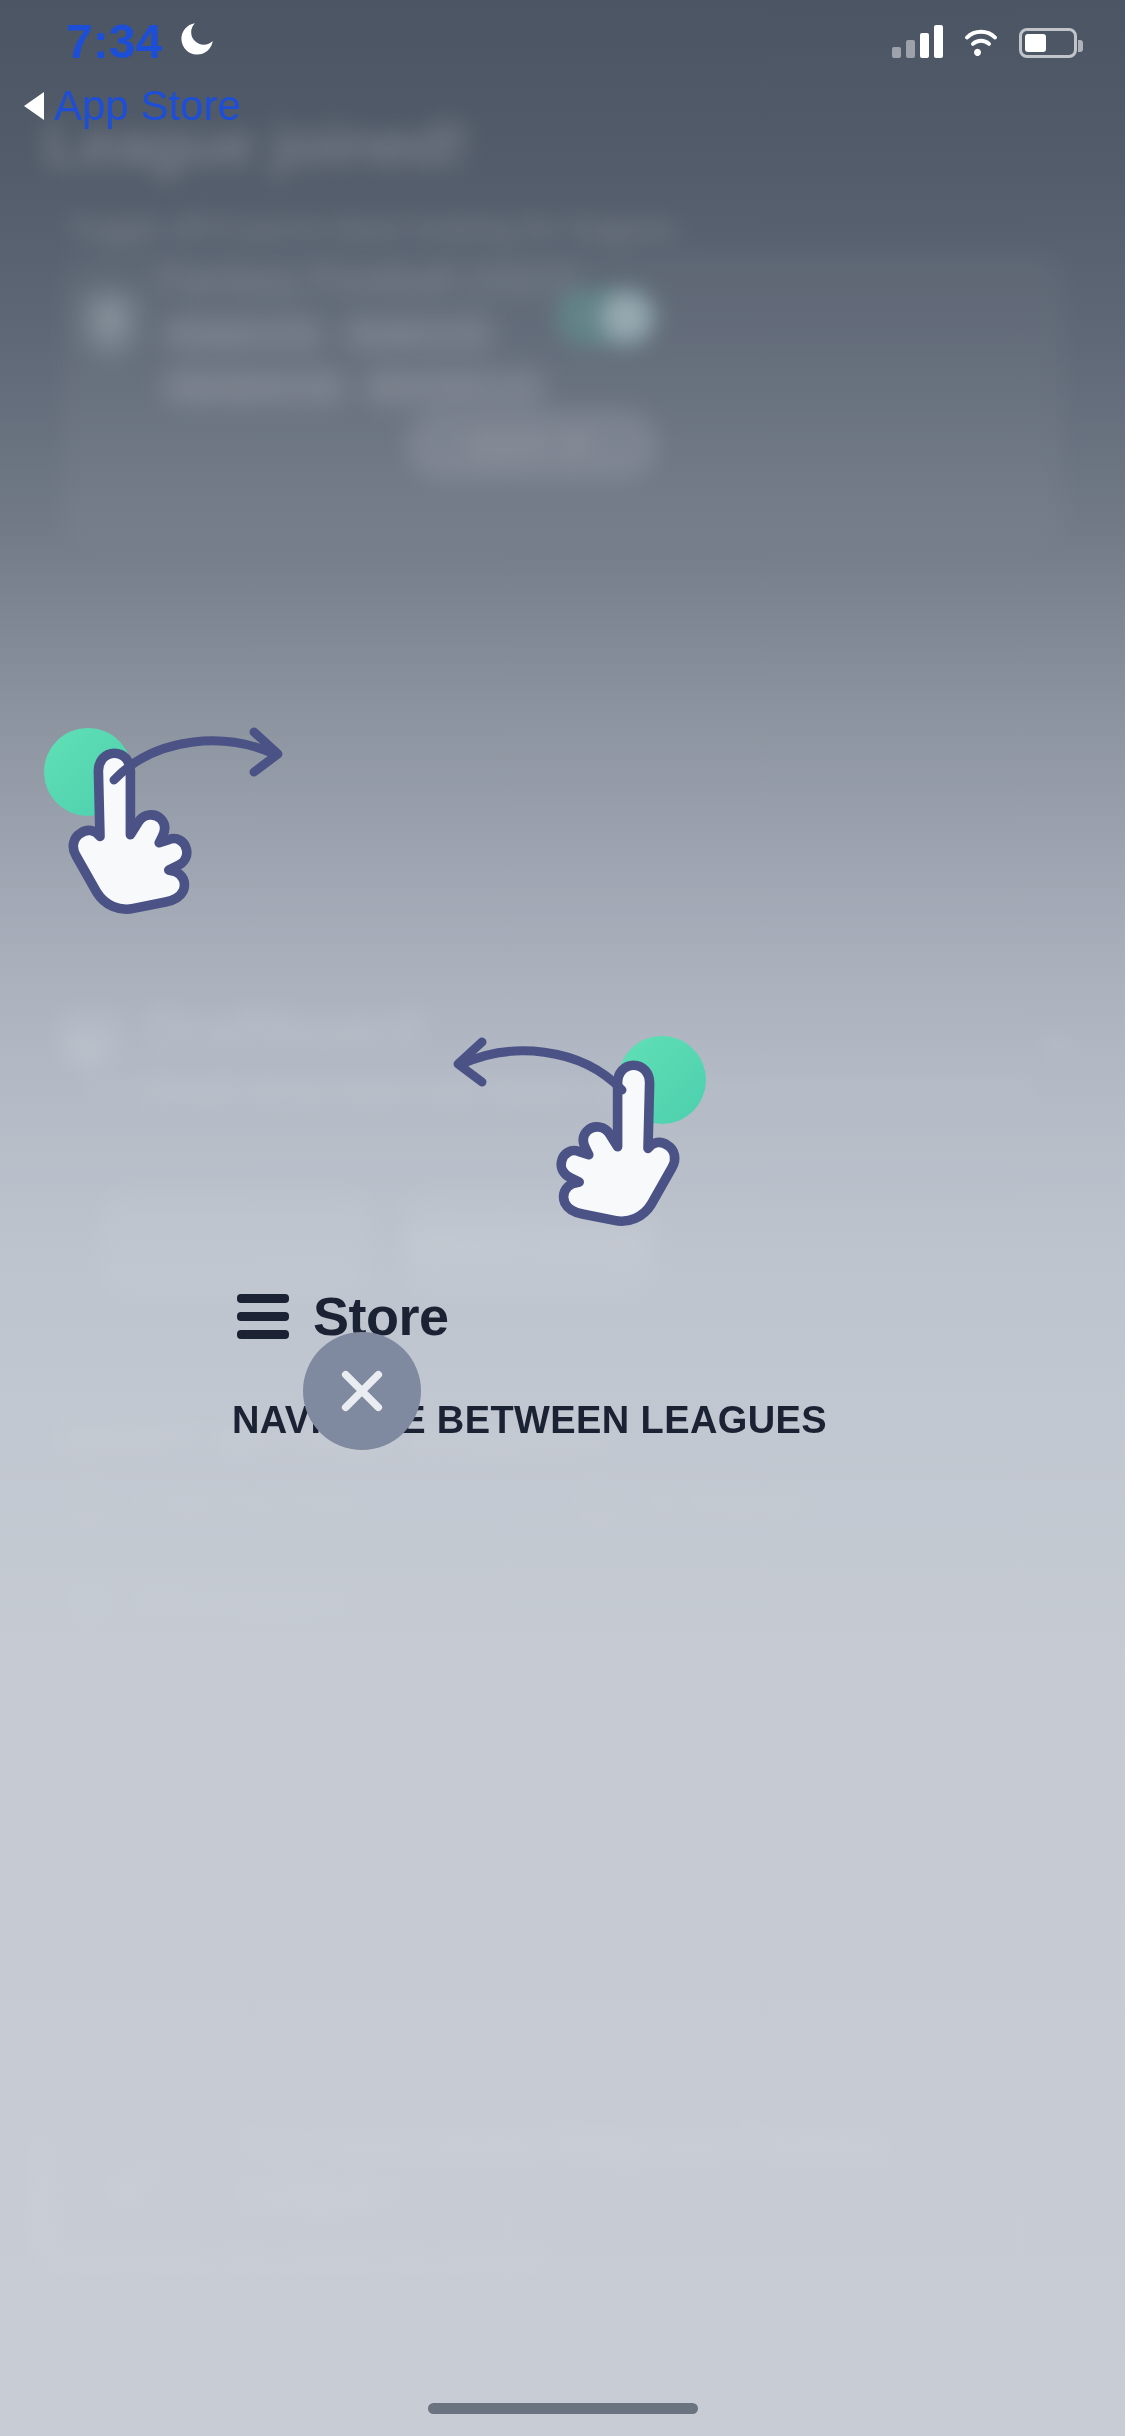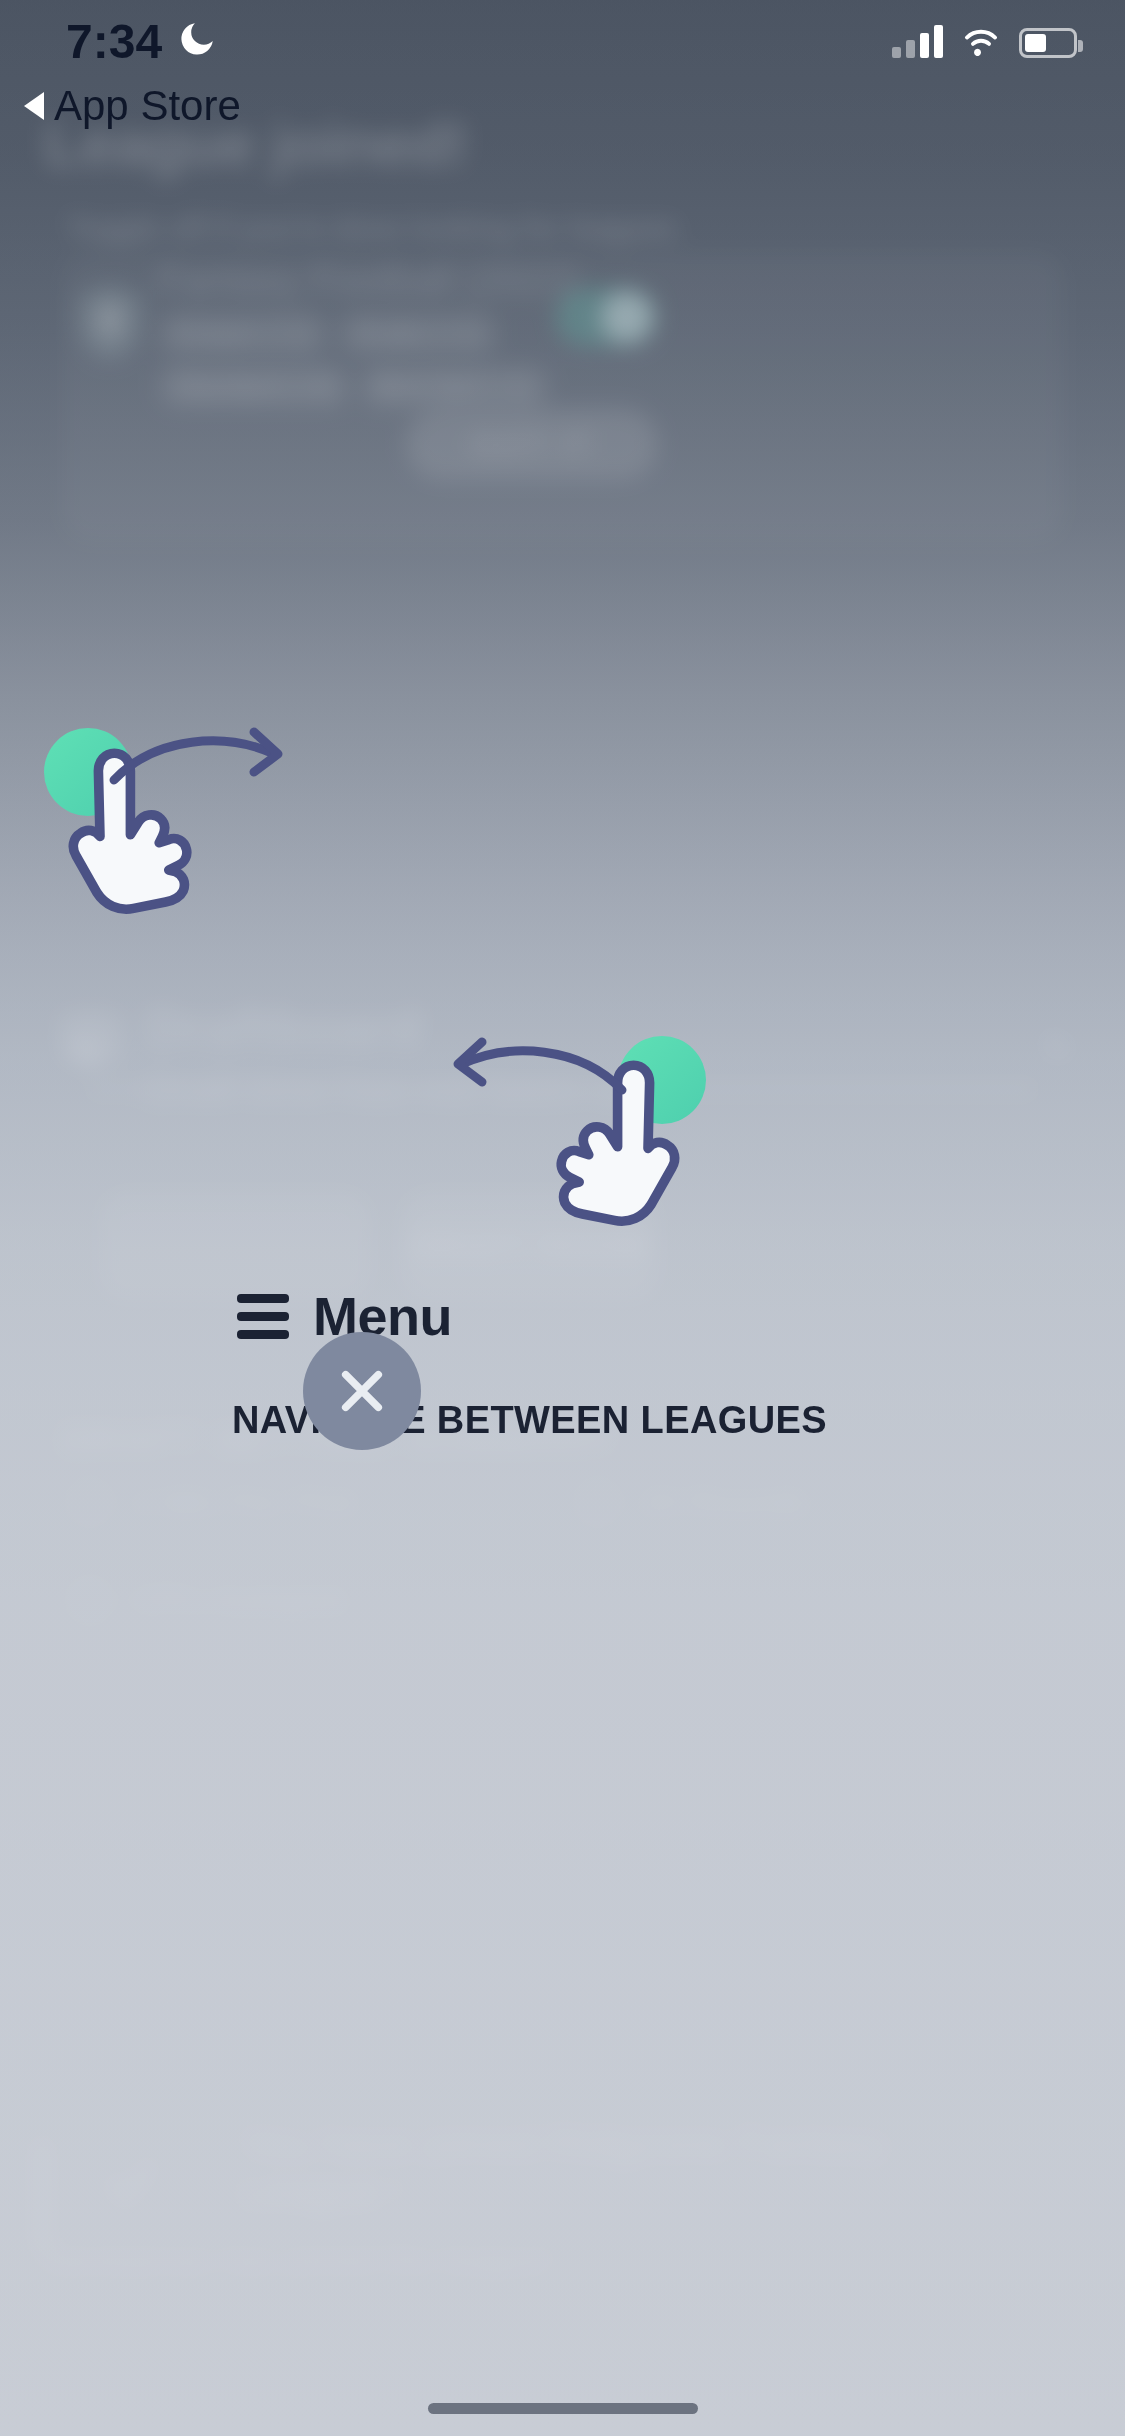--- a/index.html
+++ b/index.html
@@ -156,21 +156,21 @@
       rgba(70,79,93,0.30) 0px,
       rgba(120,130,145,0.26) 520px,
       rgba(178,186,198,0.34) 960px,
       rgba(196,202,212,0.46) 1400px,
       rgba(200,205,214,0.50) 2436px);
   }
 
   
   #statusbar {
     position:absolute; top:0; left:0; width:1125px; height:130px;
-    z-index:40; color:#0f172a;
+    z-index:40; color:#1d4ed8;
   }
   .sb-time {
     position:absolute; left:66px; top:14px;
     font-size:48px; font-weight:600; letter-spacing:0px;
   }
   .sb-moon { position:absolute; left:176px; top:18px; width:42px; height:42px; }
   .sb-back {
     position:absolute; left:24px; top:82px;
     display:flex; align-items:center; gap:10px;
     font-size:42px; font-weight:500;text-align:center;
@@ -362,21 +362,21 @@
     <path d="M148 14 L172 36 L148 54" stroke="#4b5285" stroke-width="9" fill="none" stroke-linecap="round" stroke-linejoin="round"></path>
   </svg>
 
   <div class="cm-row" style="left:237px; top:1285px;">
     <div class="cm-head">
       <span class="hamburger">
         <i></i>
           <i></i>
           <i></i>
       </span>
-      <span class="cm-title">Menu</span>
+      <span class="cm-title">Store</span>
     </div>
   </div>
   <div class="cm-sub" style="position:absolute; left:232px; top:1385px;">NAVIGATE BETWEEN LEAGUES</div>
 
   <div class="teal-dot" style="left:618px; top:1036px; width:88px; height:88px;"></div>
 
   <svg class="hand" style="left:528px; top:1052px; width:160px; height:180px;" viewBox="0 0 100 112">
     <g transform="translate(100,0) scale(-1,1)">
       <path d="M34 8c6 0 10 5 10 11v40l5-8c3-5 10-6 14-2 3 3 3 7 1 11l-2 4 6-2c5-2 10 1 11 6 1 4-1 8-5 10l-6 3 4 1c5 2 7 7 5 12-2 4-6 6-11 7l-20 4c-9 2-18-2-23-10L10 72c-3-5-2-11 3-14 4-3 9-2 12 2l-1 -41c0-6 4-11 10-11z" fill="#f7f9fb" stroke="#4b5285" stroke-width="6" stroke-linejoin="round"></path>
     </g>

